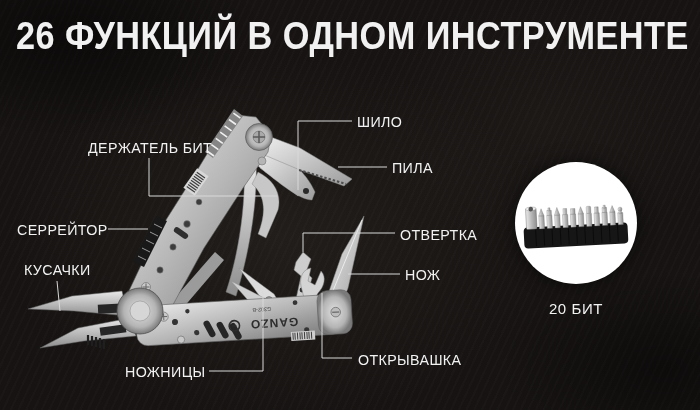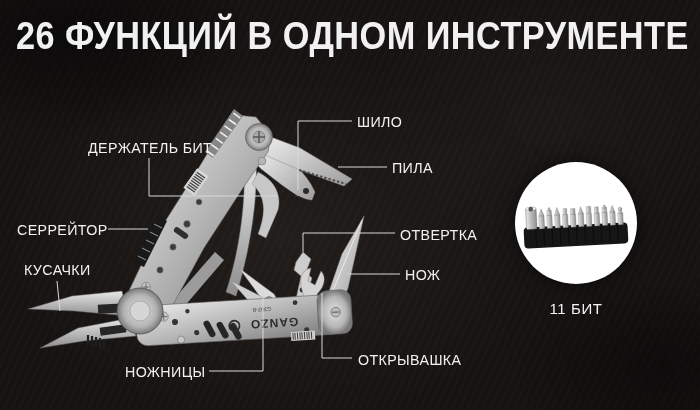--- a/index.html
+++ b/index.html
@@ -299,15 +299,15 @@
             </g>
           <g>
               <rect x="103.9" y="53" width="5" height="12"></rect>
               <circle cx="106.4" cy="49.5" r="2"></circle>
               <rect x="105.2" y="50.5" width="2.4" height="3.5"></rect>
             </g>
         </g>
       </g>
     </svg>
   </div>
-  <div class="bits-caption">11 БИТ</div>
+  <div class="bits-caption">20 БИТ</div>
 
 </div>
 
 </body></html>

